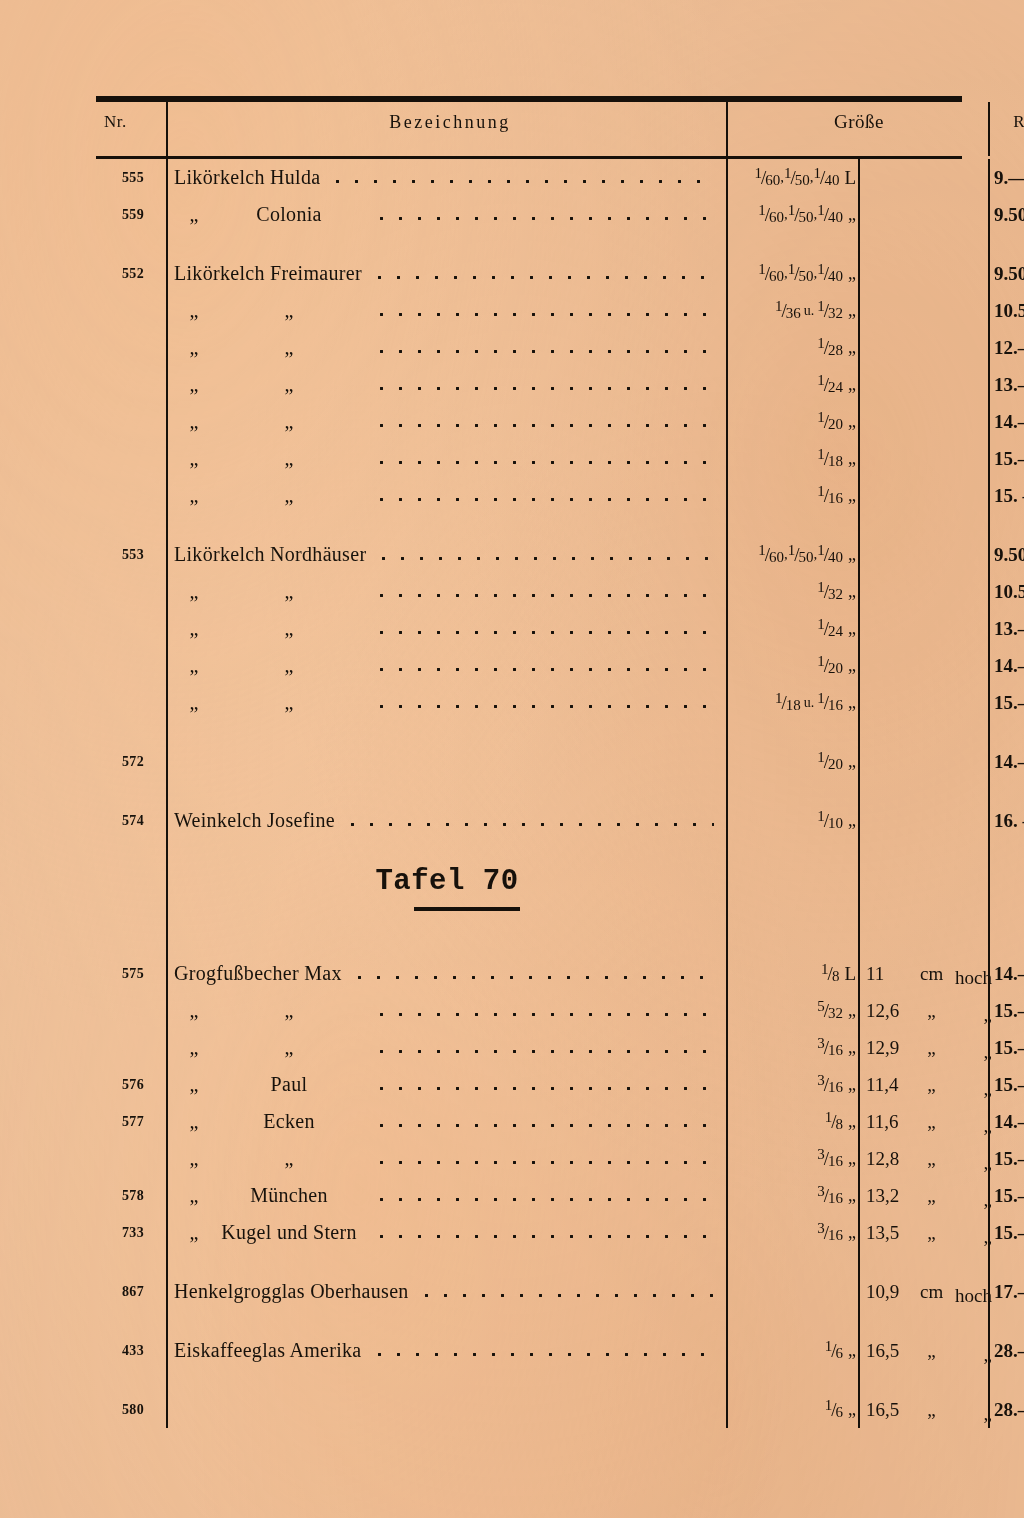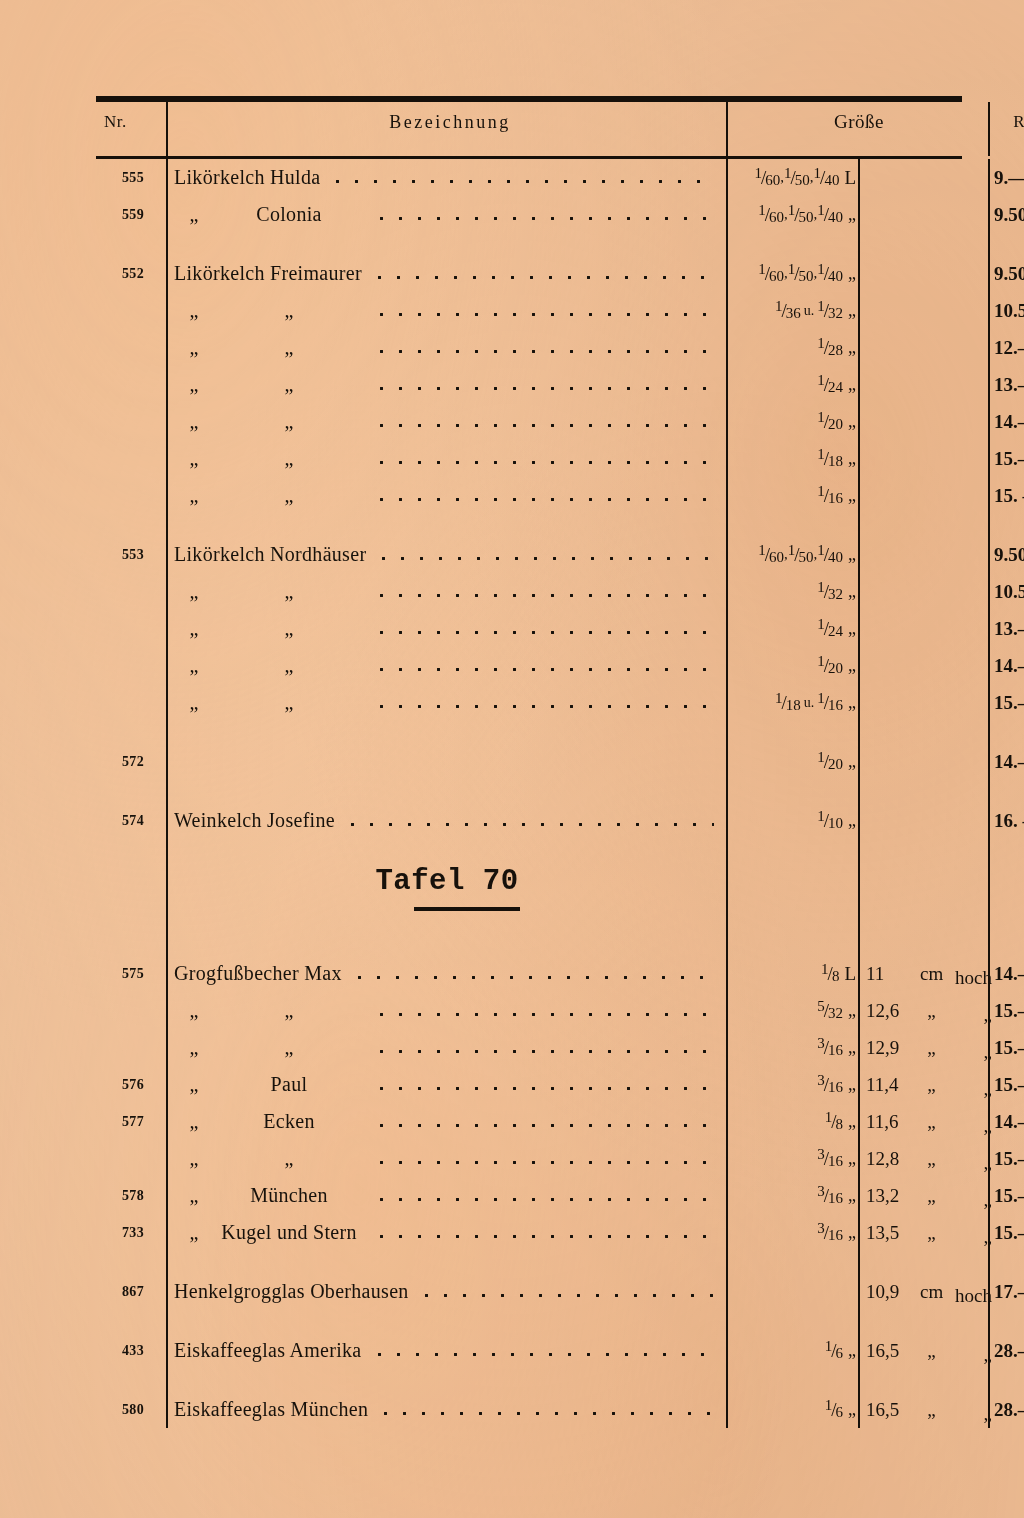--- a/index.html
+++ b/index.html
@@ -676,24 +676,20 @@
             </div>
             <div class="cell c-height">
               <span class="hnum">16,5</span>
               <span class="hd1">„</span>
               <span class="hd2">„</span>
             </div>
             <div class="cell c-price">28.—</div>
           </div>
           <div class="row gap-before">
             <div class="cell c-nr">580</div>
-            <div class="cell c-desc">
-              <span class="name">Eiskaffeeglas München</span>
-              <span class="leader"></span>
-            </div>
             <div class="cell c-size">
               <span class="frac"><span class="num">1</span><span class="sl">/</span><span class="den">6</span></span>
               <span class="unit">„</span>
             </div>
             <div class="cell c-height">
               <span class="hnum">16,5</span>
               <span class="hd1">„</span>
               <span class="hd2">„</span>
             </div>
             <div class="cell c-price">28.—</div>

